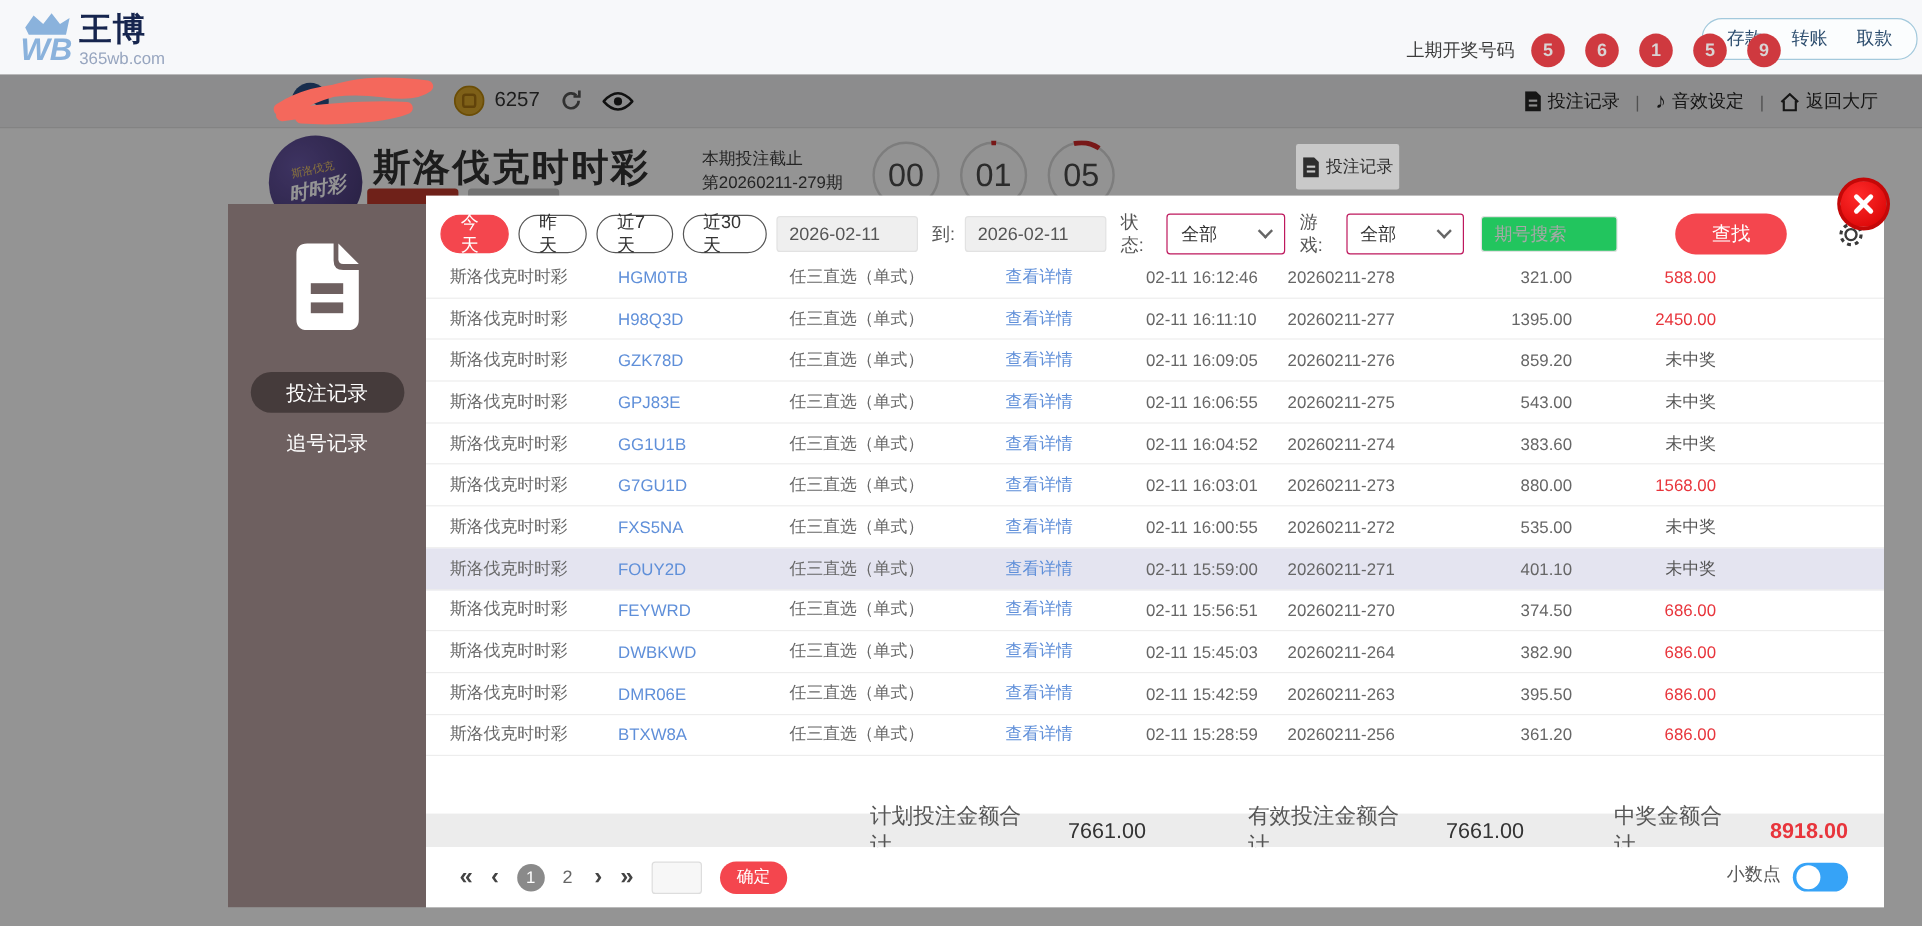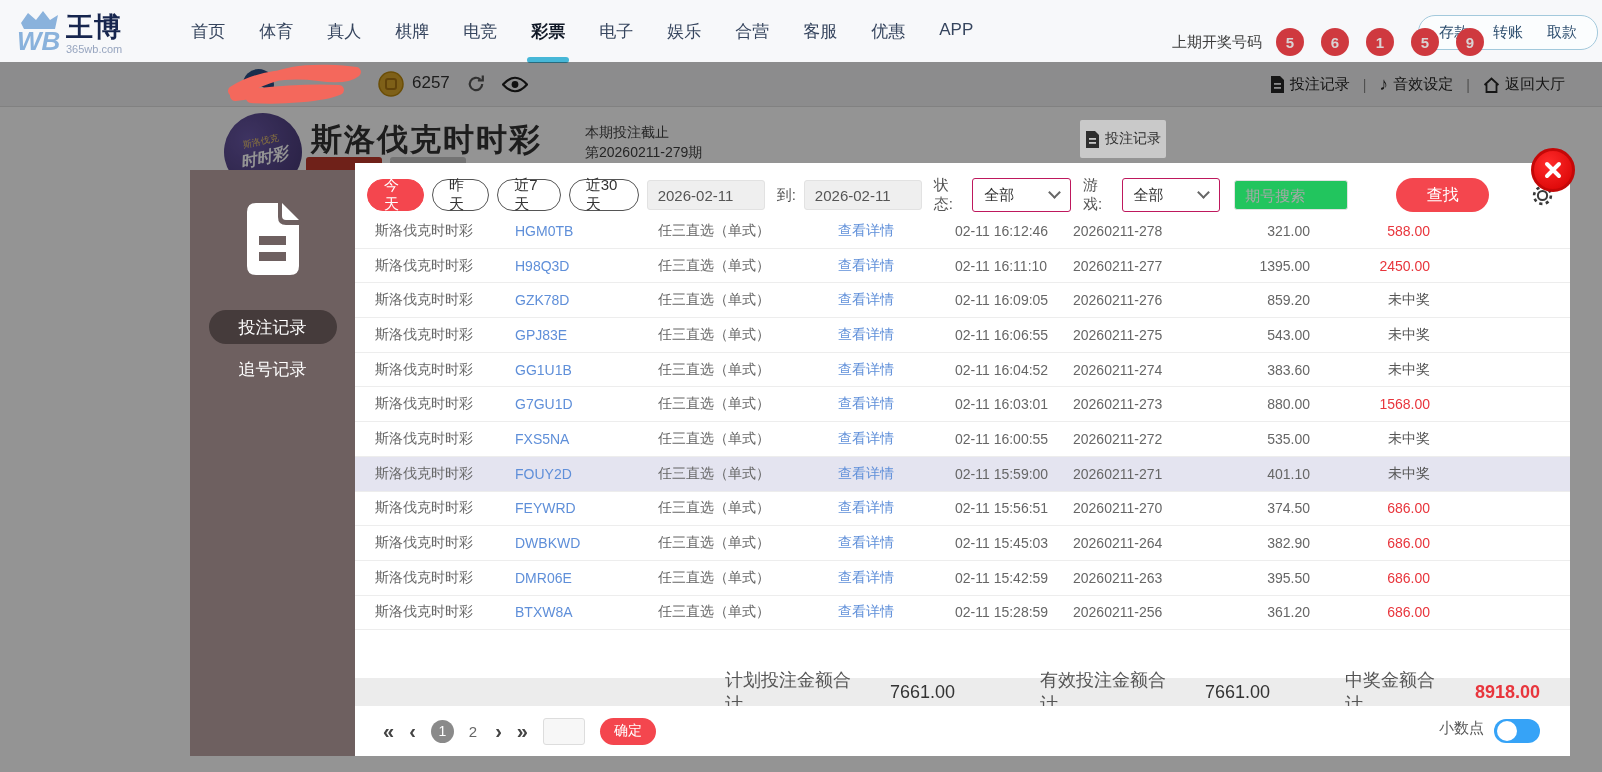--- a/index.html
+++ b/index.html
@@ -7,21 +7,21 @@
     font-family:"Liberation Sans","DejaVu Sans",sans-serif; }
   .stage { position:relative; width:1602px; height:772px; overflow:hidden; background:#fff; }
 
   
   .topnav { position:absolute; top:0; left:0; right:0; height:62px; background:#f7f8fa;
     display:flex; align-items:center; z-index:4; }
   .logo { display:flex; align-items:flex-end; margin-left:16px; gap:4px; }
   .logo-mark { width:46px; height:48px; }
   .logo-txt { display:flex; flex-direction:column; line-height:1; }
   .logo-name { font-size:27px; font-weight:700; color:#16254e; letter-spacing:1px; }
-  .logo-domain { font-size:11px; color:#97a5bf; margin-top:3px; }
+  .logo-domain { font-size:14px; color:#97a5bf; margin-top:3px; }
   .nav-items { display:flex; gap:20px; margin-left:62px; }
   .nav-item { font-size:17px; color:#36455e; padding:4px 7px; position:relative; cursor:pointer; }
   .nav-item.active { font-weight:700; color:#101826; }
   .nav-item.active::after { content:""; position:absolute; left:3px; right:3px; bottom:-16px;
     height:6px; border-radius:3px; background:#46b7d7; }
   .wallet-pill { position:absolute; right:4px; top:15px; border:1px solid #a3c9dc; border-radius:17px;
     padding:7px 20px; display:flex; gap:24px; background:#fbfdfe; }
   .wallet-pill span { font-size:15px; color:#2c4d6e; cursor:pointer; }
 
   
@@ -141,34 +141,20 @@
     <div class="logo">
       <svg class="logo-mark" viewBox="0 0 46 48">
         <path d="M5 16 L12 6 L20 13 L27 4 L34 13 L42 8 L39 22 L8 22 Z" fill="#8ab2dc"></path>
         <text x="1" y="43" font-size="26" font-weight="bold" font-style="italic" fill="#8ab2dc">WB</text>
       </svg>
       <div class="logo-txt">
         <span class="logo-name">王博</span>
         <span class="logo-domain">365wb.com</span>
       </div>
     </div>
-    <nav class="nav-items" id="nav-items">
-        <span class="nav-item">首页</span>
-        <span class="nav-item">体育</span>
-        <span class="nav-item">真人</span>
-        <span class="nav-item">棋牌</span>
-        <span class="nav-item">电竞</span>
-        <span class="nav-item active">彩票</span>
-        <span class="nav-item">电子</span>
-        <span class="nav-item">娱乐</span>
-        <span class="nav-item">合营</span>
-        <span class="nav-item">客服</span>
-        <span class="nav-item">优惠</span>
-        <span class="nav-item">APP</span>
-      </nav>
     <div class="wallet-pill" id="wallet-pill">
         <span>存款</span>
         <span>转账</span>
         <span>取款</span>
       </div>
   </header>
 
   <div class="userbar">
     <div class="avatar">
       <svg width="19" height="19" viewBox="0 0 20 20">
@@ -218,20 +204,33 @@
       <span class="l1">斯洛伐克</span>
       <span class="l2">时时彩</span>
     </div>
     <h1 class="game-title">斯洛伐克时时彩</h1>
     <div class="btn-red-sm"></div>
     <div class="btn-gray-sm"></div>
     <div class="deadline">
       <div>本期投注截止</div>
       <div>第20260211-279期</div>
     </div>
+    <div class="timer" id="timer">
+        <div class="tcircle"><svg width="58" height="58" viewBox="0 0 58 58">
+            <circle cx="29" cy="29" r="27" fill="#fdfdfd" stroke="#d7d7d7" stroke-width="2"></circle>
+          </svg><span class="tnum">00</span></div>
+        <div class="tcircle"><svg width="58" height="58" viewBox="0 0 58 58">
+            <circle cx="29" cy="29" r="27" fill="#fdfdfd" stroke="#d7d7d7" stroke-width="2"></circle>
+            <circle cx="29" cy="29" r="27" fill="none" stroke="#cf2a2a" stroke-width="4" stroke-dasharray="4 169.6" transform="rotate(-94 29 29)"></circle>
+          </svg><span class="tnum">01</span></div>
+        <div class="tcircle"><svg width="58" height="58" viewBox="0 0 58 58">
+            <circle cx="29" cy="29" r="27" fill="#fdfdfd" stroke="#d7d7d7" stroke-width="2"></circle>
+            <circle cx="29" cy="29" r="27" fill="none" stroke="#cf2a2a" stroke-width="4" stroke-dasharray="22 169.6" transform="rotate(-103 29 29)"></circle>
+          </svg><span class="tnum">05</span></div>
+      </div>
   </div>
 
   <div class="overlay"></div>
 
   <svg class="scribble" width="152" height="44" viewBox="0 0 152 44">
     <path d="M10 28 C32 14 62 9 96 13 C116 16 128 13 133 9 C120 7 90 5 70 9 C45 14 25 23 12 33 C42 29 82 25 116 27 C100 34 58 37 28 35" stroke="#f4685c" stroke-width="10" fill="none" stroke-linecap="round" stroke-linejoin="round"></path>
   </svg>
 
   <div class="bet-record-hl">
     <svg width="15" height="17" viewBox="0 0 15 17">

